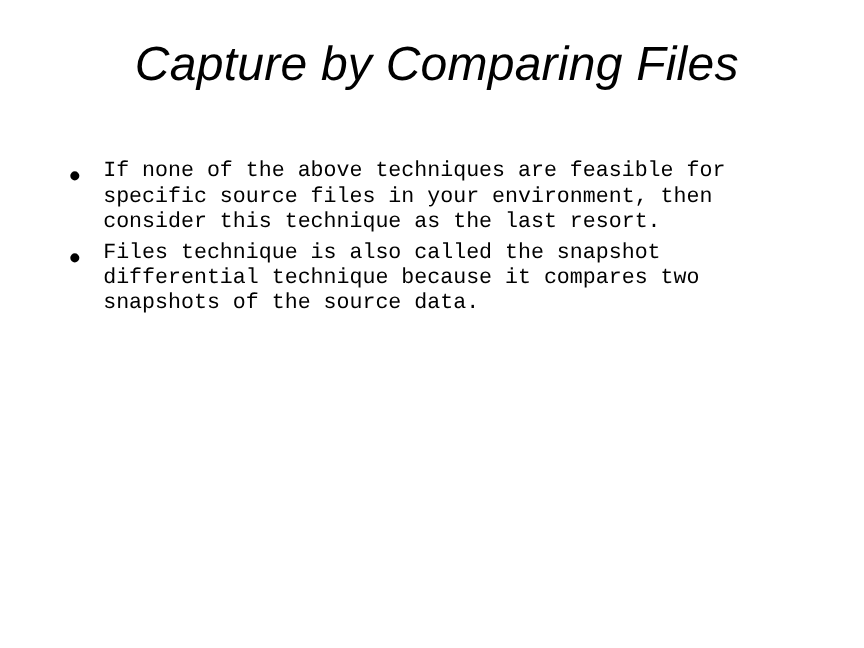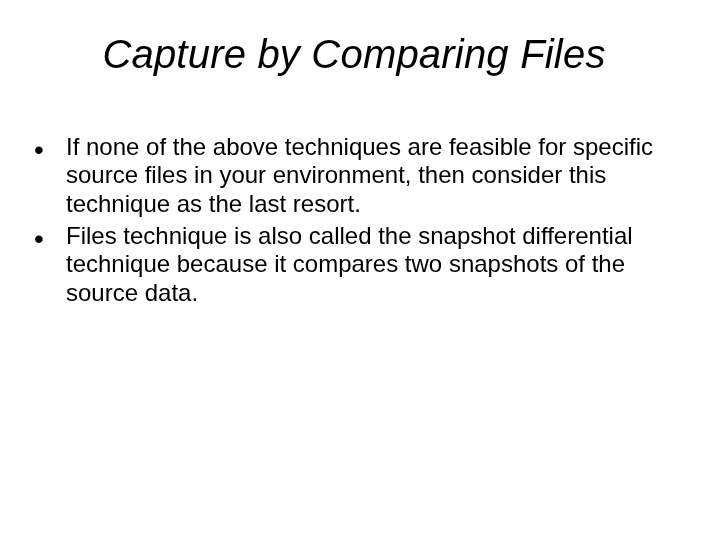--- a/index.html
+++ b/index.html
@@ -8,41 +8,42 @@
     width: 720px;
     height: 540px;
     background: #ffffff;
     font-family: Arial, Helvetica, sans-serif;
     color: #000;
   }
   .slide {
     box-sizing: border-box;
     width: 720px;
     height: 452px;
-    padding: 24px 36px 36px 24px;
+    padding: 24px 36px 36px 44px;
   }
   .title {
     font-style: italic;
     font-size: 40px;
     text-align: center;
     margin: 8px 0 56px 0;
     font-weight: normal;
     letter-spacing: 0.2px;
   }
   ul.bullets {
     list-style: none;
     padding: 0;
     margin: 0 0 0 2px;
   }
   ul.bullets > li {
     position: relative;
-    font-size: 24px;
+    font-size: 18px;
     line-height: 1.18;
     padding-left: 40px;
     margin-bottom: 4px;
+    font-family: Liberation Mono, monospace;
   }
   ul.bullets > li::before {
     content: "•";
     position: absolute;
     left: 8px;
     top: 0;
     font-size: 28px;
     line-height: 1.18;
   }
 </style>

